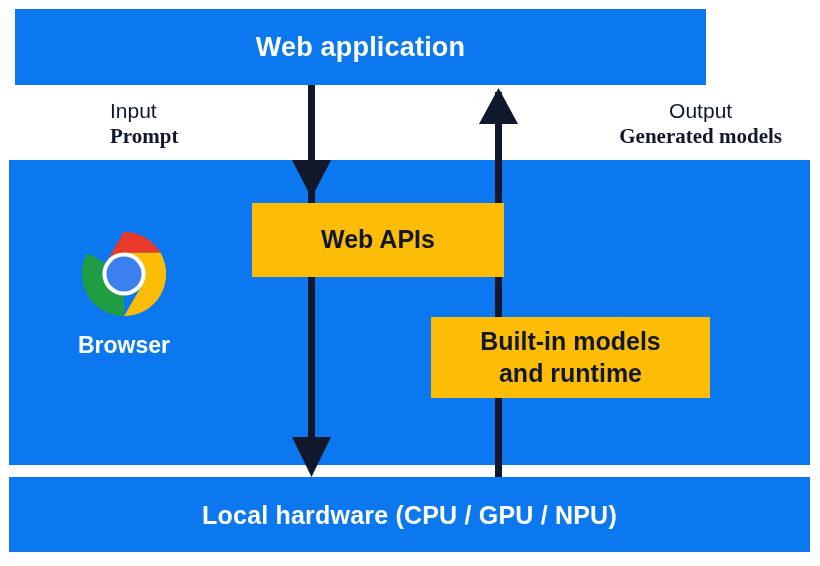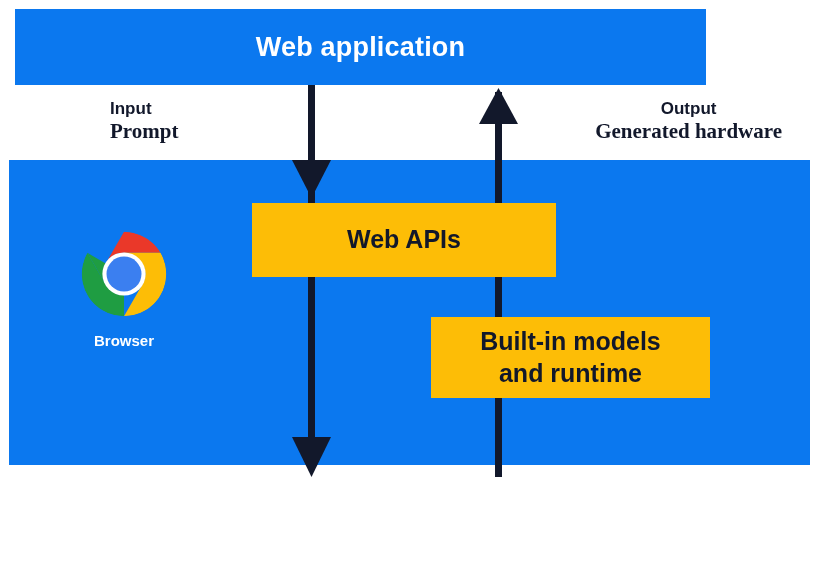--- a/index.html
+++ b/index.html
@@ -66,22 +66,22 @@
   }
 
   
   .flow-label {
     position: absolute;
     color: #12182b;
     line-height: 1.18;
   }
   .flow-label .kind {
     display: block;
-    font-size: 17px;
-    font-weight: bold;
+    font-size: 21px;
+    font-weight: normal;
   }
   .flow-label .value {
     display: block;
     font-size: 21px;
     font-weight: bold;
     font-family: Liberation Serif, serif;
   }
   #label-input {
     left: 110px;
     top: 99px;
@@ -112,40 +112,40 @@
     text-align: center;
   }
   #chrome-icon {
     display: block;
     margin: 0 auto;
   }
   #browser-label {
     display: block;
     margin-top: 12px;
     color: #ffffff;
-    font-size: 15px;
+    font-size: 23px;
     font-weight: bold;
   }
 
   
   .yellow-box {
     position: absolute;
     background: #fdbd06;
     display: flex;
     align-items: center;
     justify-content: center;
     text-align: center;
     color: #12182b;
     font-weight: bold;
     line-height: 1.26;
   }
   #box-web-apis {
     left: 252px;
     top: 203px;
-    width: 304px;
+    width: 252px;
     height: 74px;
     font-size: 25px;
   }
   #box-builtin {
     left: 431px;
     top: 317px;
     width: 279px;
     height: 81px;
     font-size: 25px;
     padding: 0 24px;
@@ -159,29 +159,32 @@
 <body>
 
 <div id="diagram">
 
   <div class="band" id="band-top">
     <span class="band-label">Web application</span>
   </div>
 
   <div class="band" id="band-middle"></div>
 
+  <div class="band" id="band-bottom">
+    <span class="band-label">Local hardware (CPU / GPU / NPU)</span>
+  </div>
 
   <div class="flow-label" id="label-input">
     <span class="kind">Input</span>
     <span class="value">Prompt</span>
   </div>
 
   <div class="flow-label" id="label-output">
     <span class="kind">Output</span>
-    <span class="value">Generated hardware</span>
+    <span class="value">Generated models</span>
   </div>
 
   <div id="browser-block">
     <svg id="chrome-icon" width="92" height="92" viewBox="0 0 100 100">
       <defs>
         <clipPath id="chromeCircle">
             <circle cx="50" cy="50" r="46"></circle>
           </clipPath>
       </defs>
       <g clip-path="url(#chromeCircle)">

